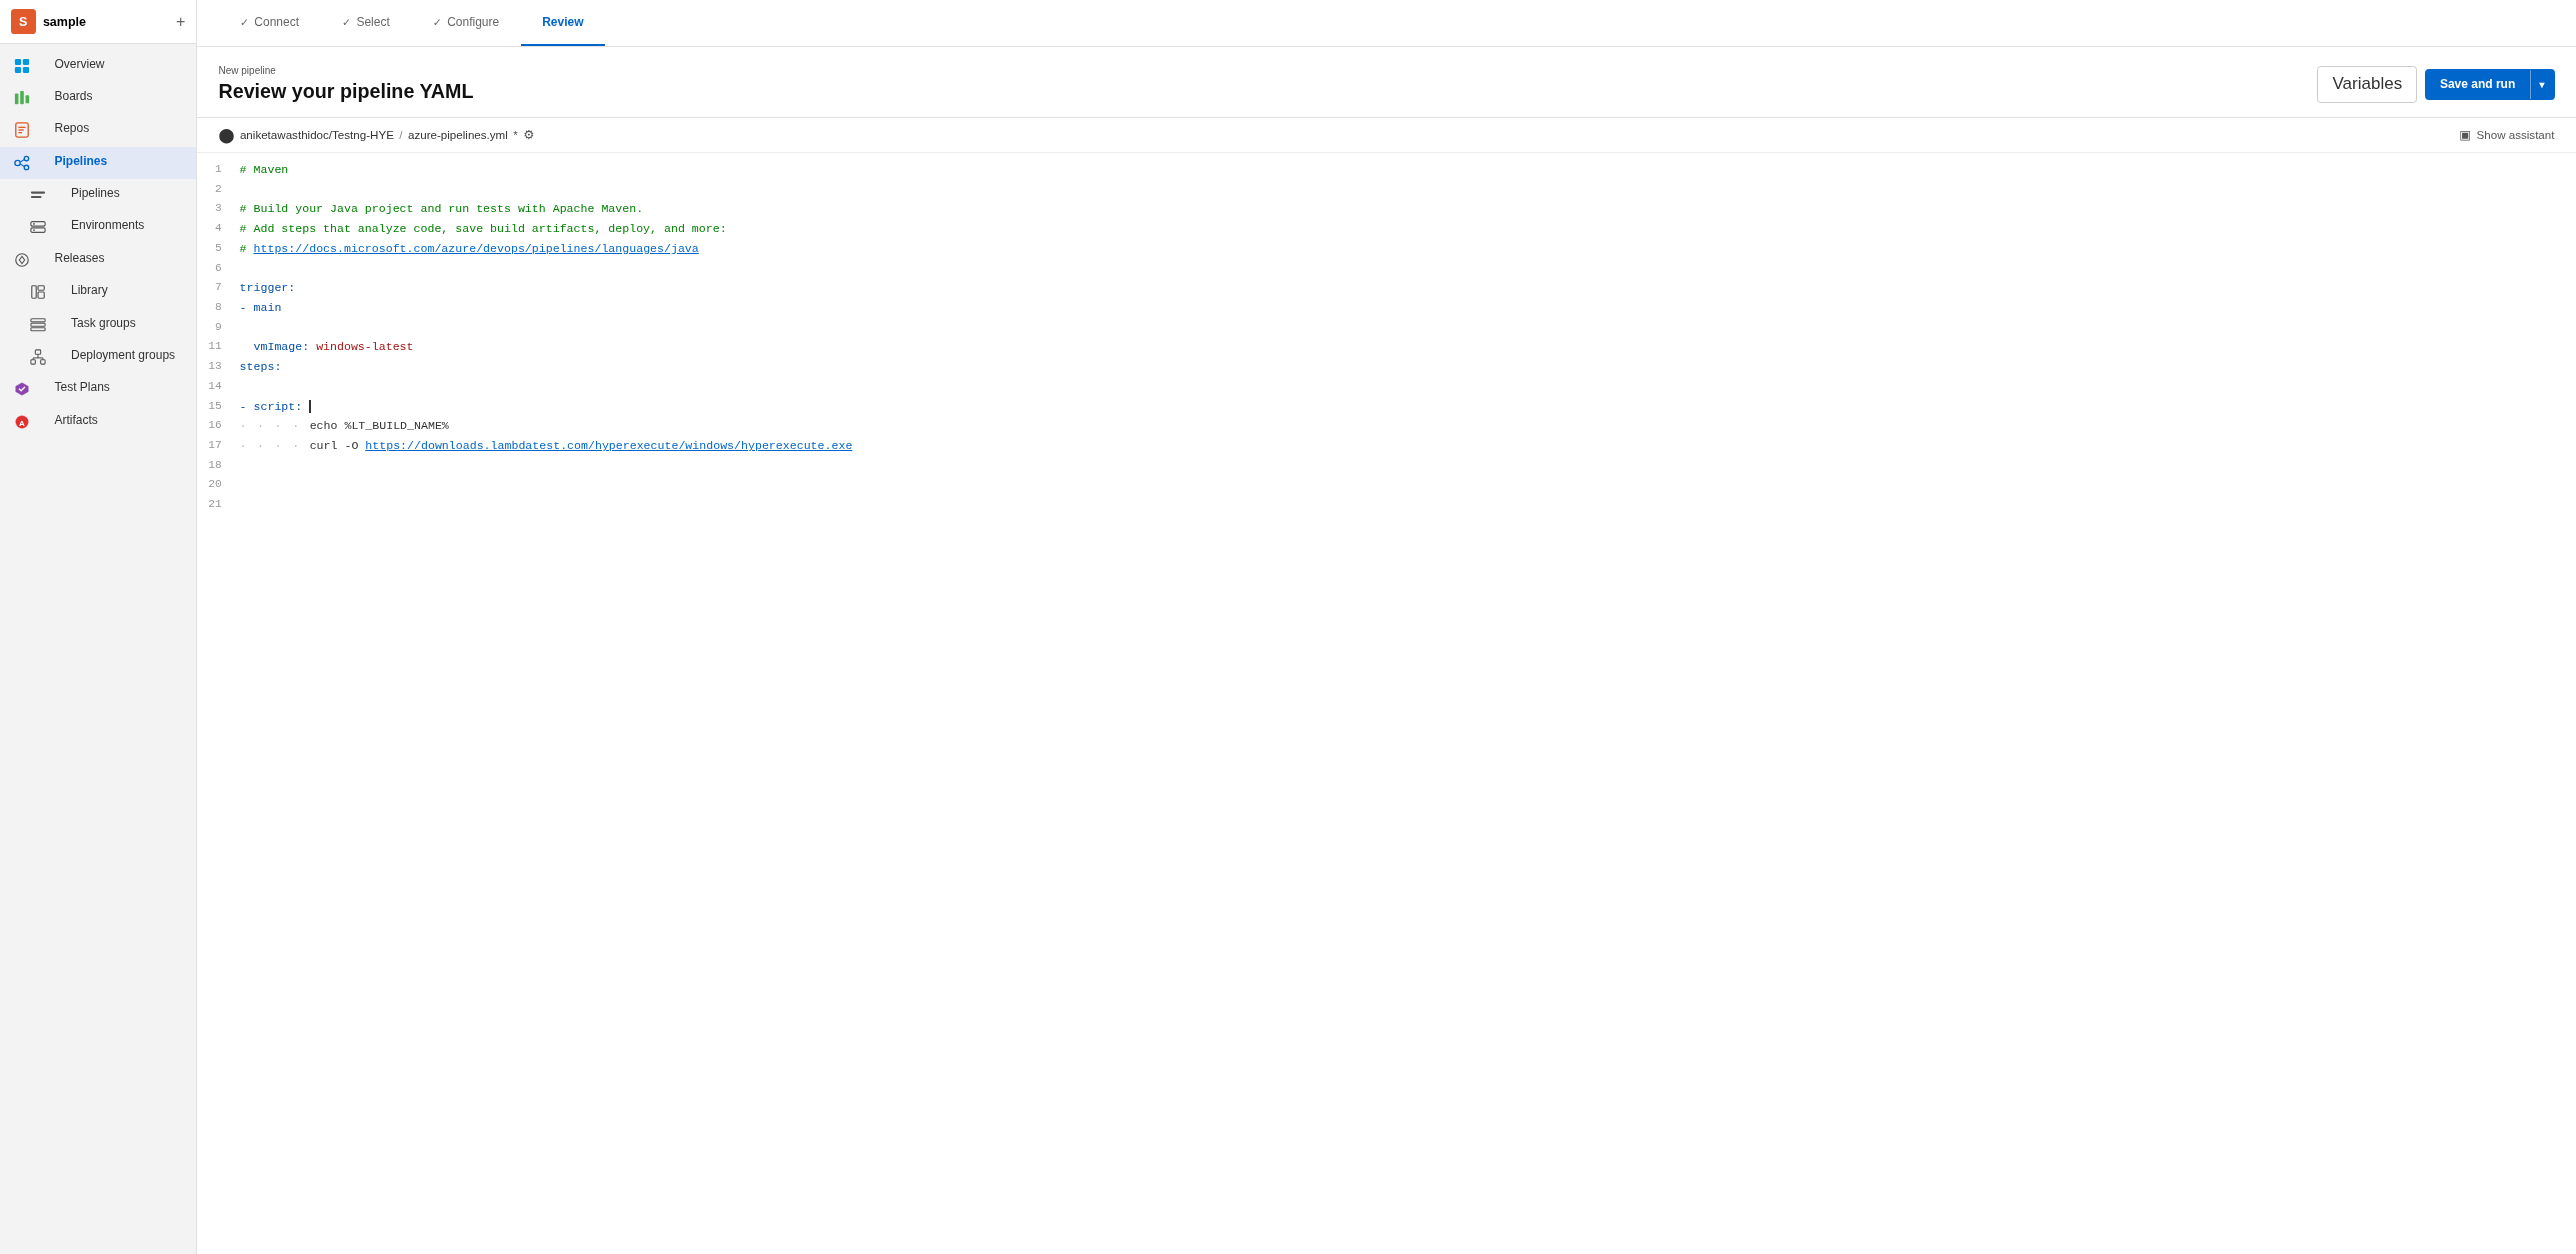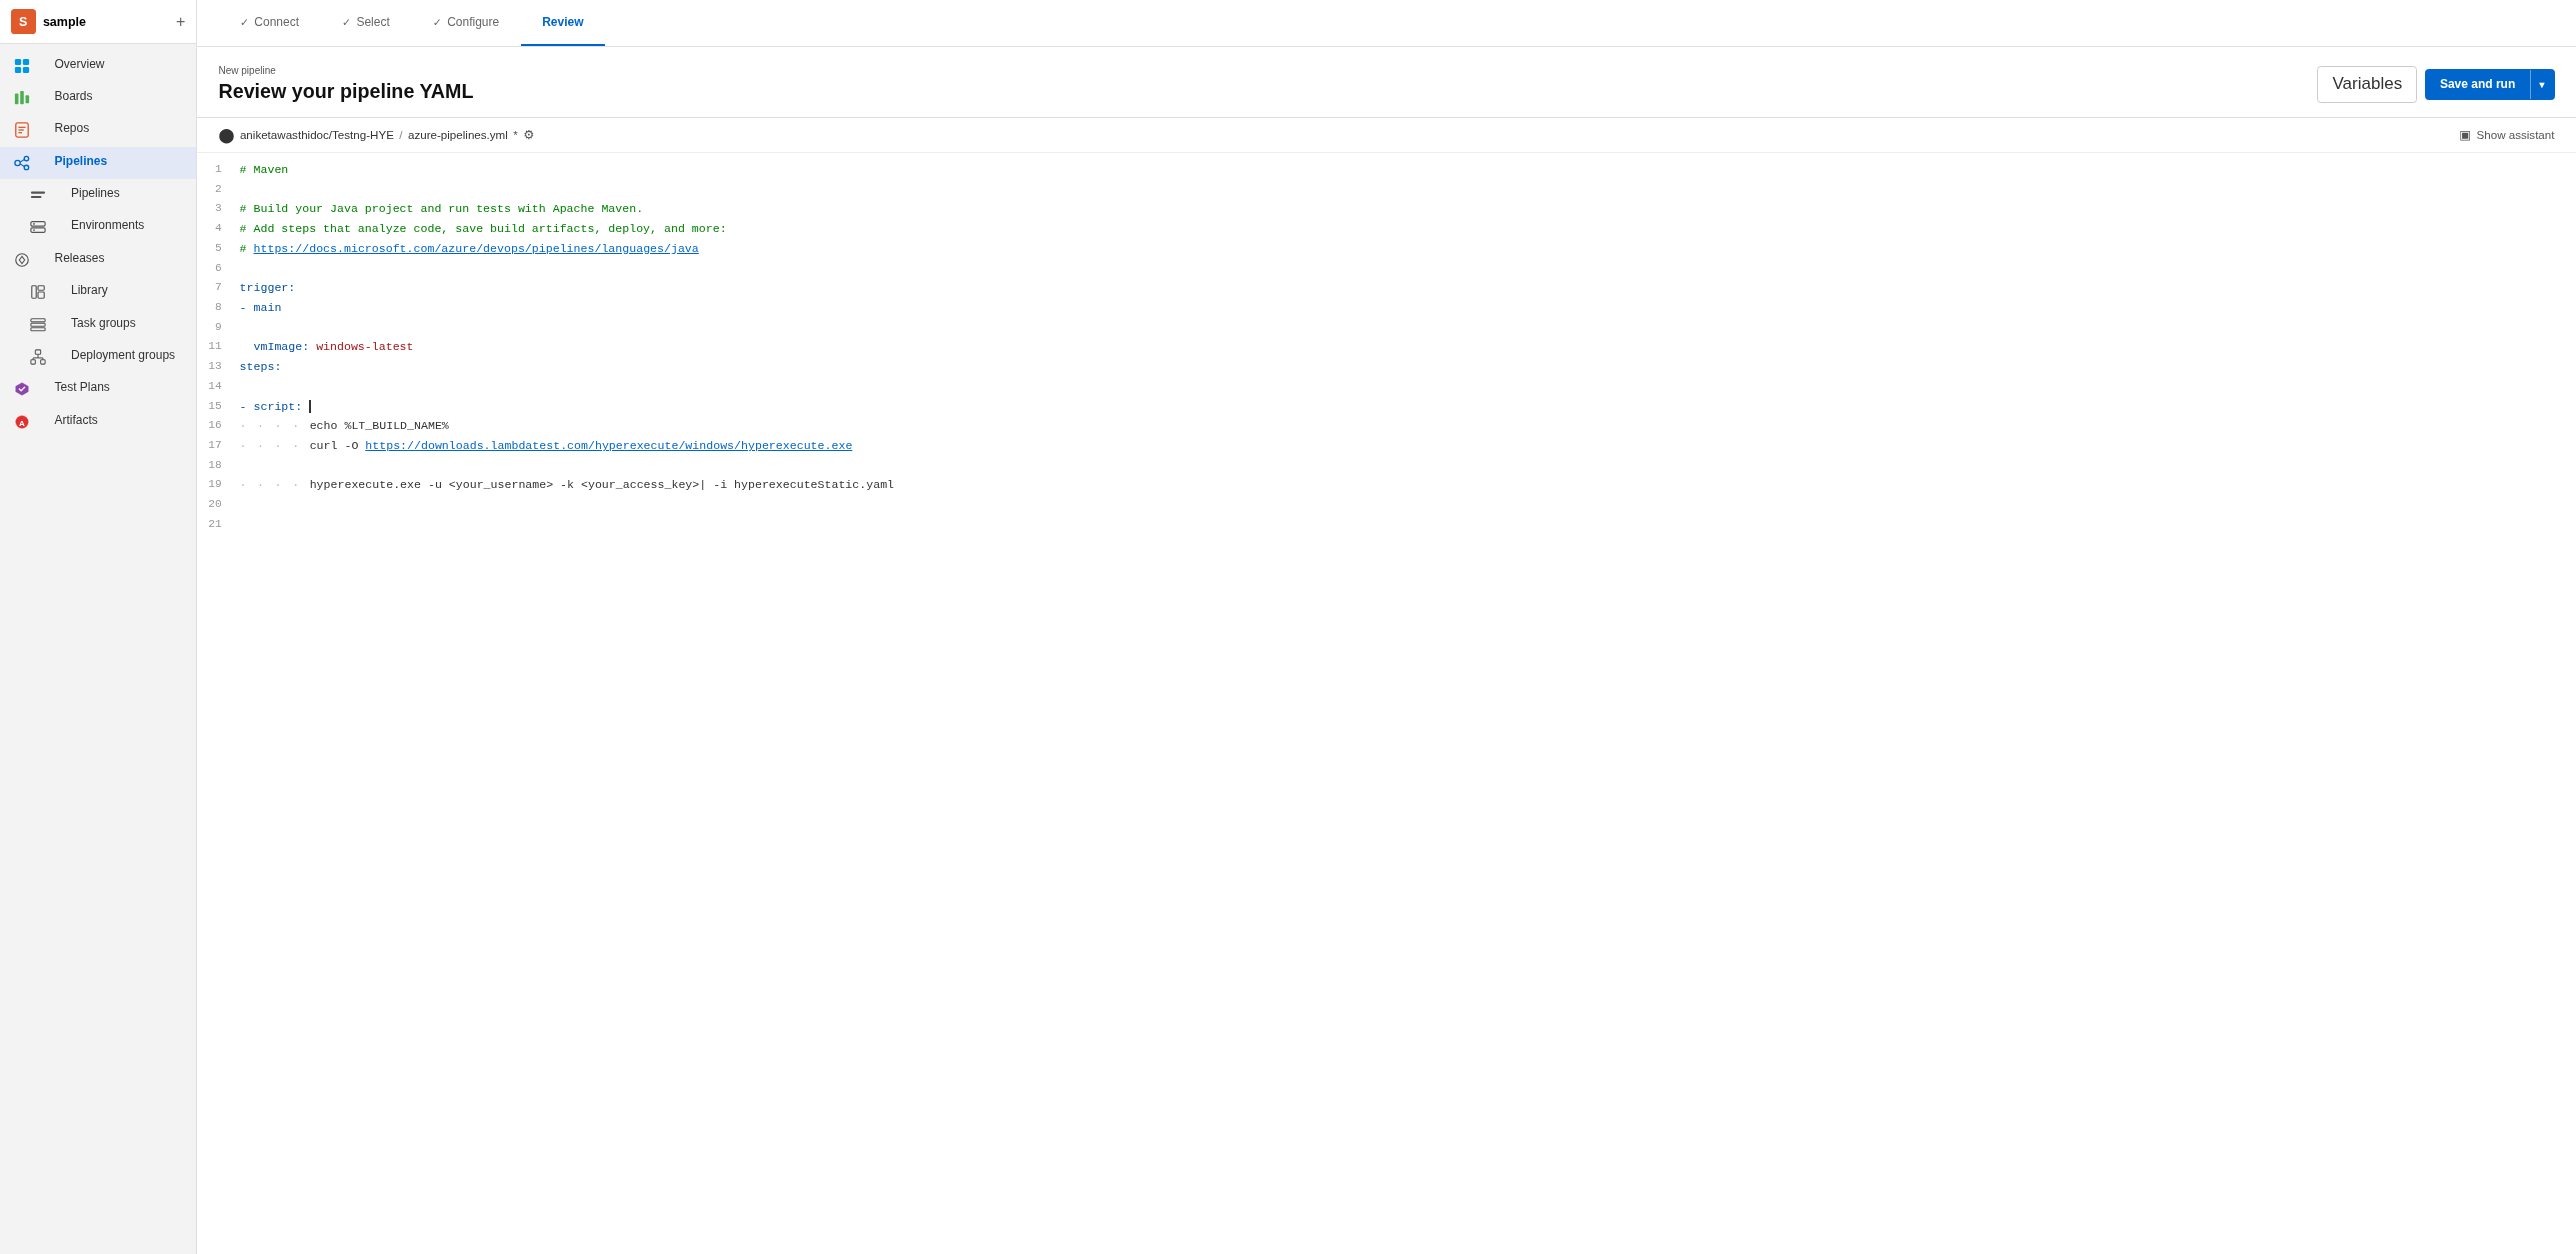--- a/index.html
+++ b/index.html
@@ -462,24 +462,20 @@
       </div>
       <div class="code-line">
         <span class="line-num">17</span>
         <span class="line-content"><span class="c-indent" style="letter-spacing: 1.8px;">· · · · </span><span class="c-text">curl -O </span><span class="c-link">https://downloads.lambdatest.com/hyperexecute/windows/hyperexecute.exe</span><span class="c-text"></span></span>
       </div>
       <div class="code-line">
         <span class="line-num">18</span>
         <span class="line-content"></span>
       </div>
       <div class="code-line">
-        <span class="line-num">19</span>
-        <span class="line-content"><span class="c-indent" style="letter-spacing: 1.8px;">· · · · </span><span class="c-text">hyperexecute.exe -u &lt;your_username&gt; -k &lt;your_access_key&gt;| -i hyperexecuteStatic.yaml</span></span>
-      </div>
-      <div class="code-line">
         <span class="line-num">20</span>
         <span class="line-content"></span>
       </div>
       <div class="code-line">
         <span class="line-num">21</span>
         <span class="line-content"></span>
       </div>
     </div>
 
 </div>

